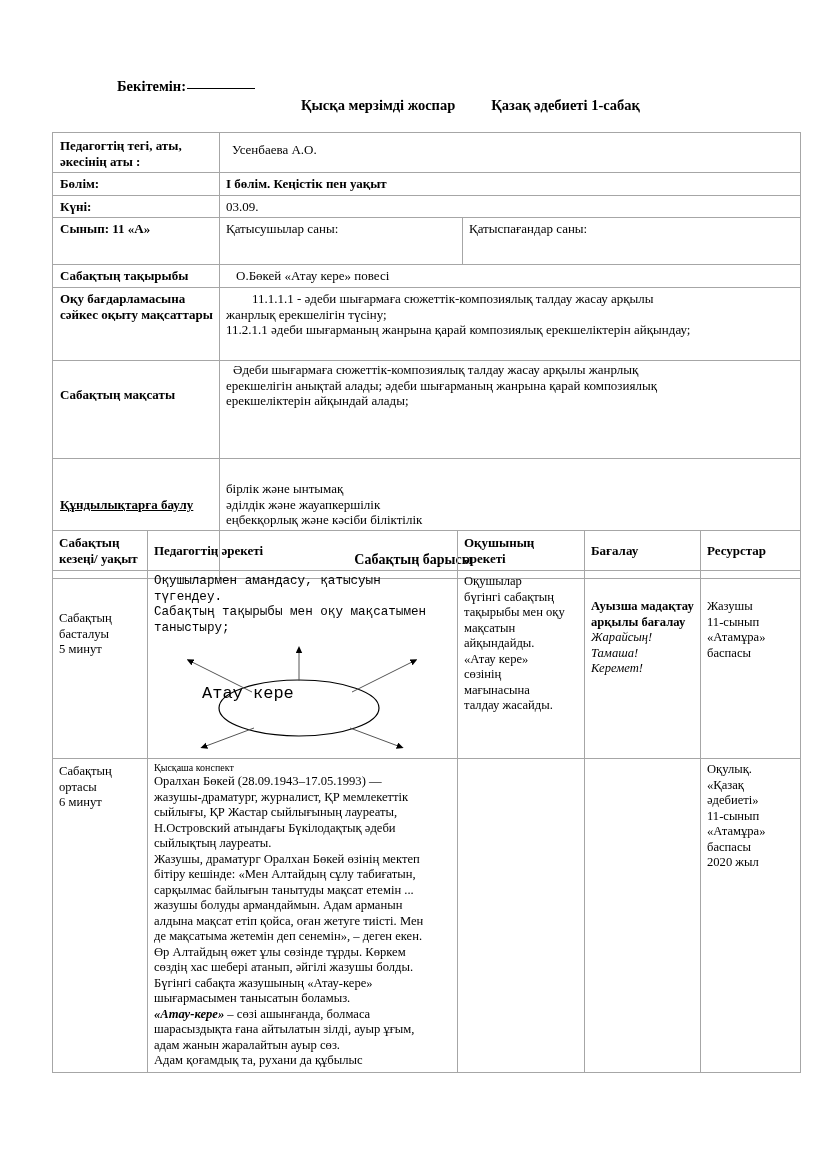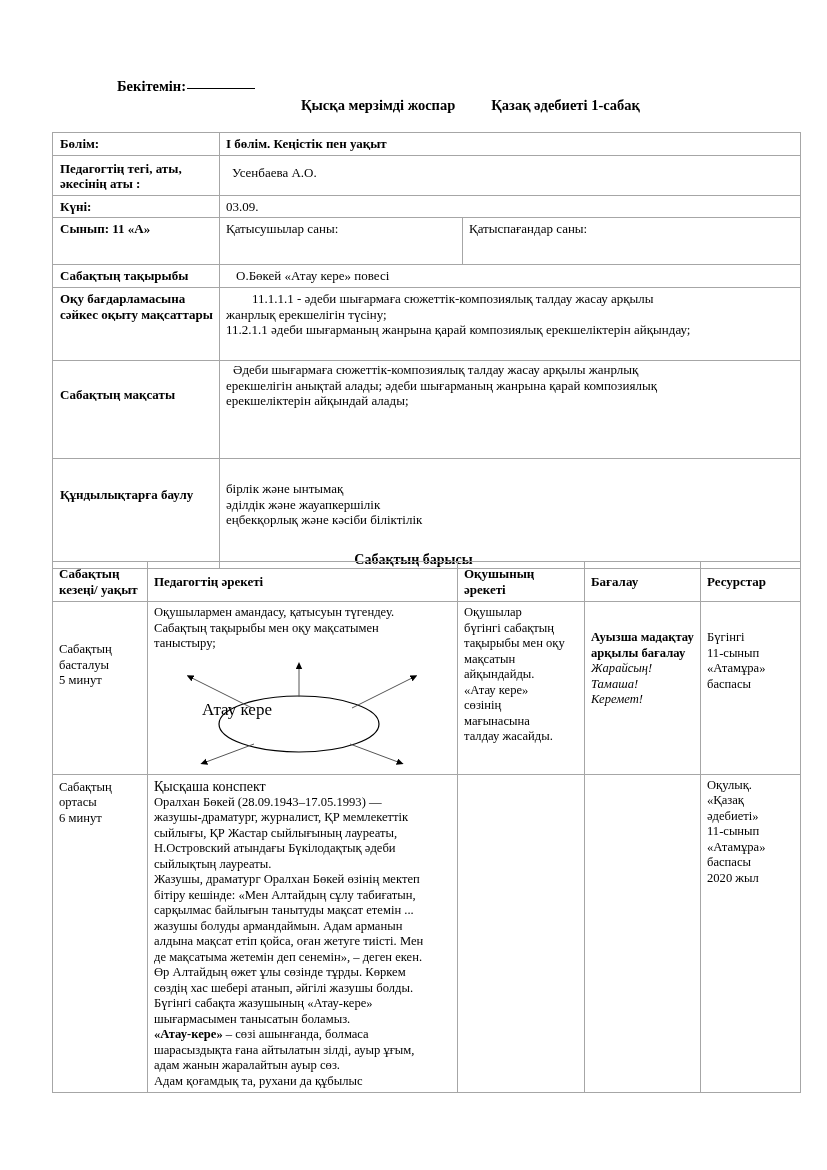--- a/index.html
+++ b/index.html
@@ -88,21 +88,21 @@
     text-align: center;
     font-size: 14px;
     font-weight: bold;
     margin-top: 41px;
   }
 
   
   #progress-table {
     position: absolute;
     left: 52px;
-    top: 561px;
+    top: 530px;
     width: 748px;
   }
   #progress-table td {
     font-size: 12.6px;
     line-height: 1.23;
   }
   #progress-table th {
     border: 1px solid #a6a6a6;
     font-size: 13px;
     font-weight: bold;
@@ -111,28 +111,28 @@
     padding: 4px 5px 4px 6px;
     line-height: 1.2;
   }
   .stage-cell {
     font-size: 13.2px;
     line-height: 1.35;
     padding-top: 40px !important;
     margin-left: 31px;
   }
   .stage-cell.second { padding-top: 5px !important; }
-  .teacher-cell { font-size: 13.2px; line-height: 1.3; }
+  .teacher-cell { font-size: 13.2px; line-height: 1.3; font-family: Liberation Mono, monospace; }
   .pupil-cell { font-size: 13.2px; line-height: 1.32; }
   .assess-cell { font-size: 13.4px; line-height: 1.3; }
   .res-cell { font-size: 13.2px; line-height: 1.32; }
   .assess-cell .ital { font-style: italic; }
-  .note-head { font-size: 14px; }
+  .note-head { font-size: 10px; }
   .conspect { font-size: 12.7px; line-height: 1.27; }
-  .conspect .bi { font-weight: bold; }
+  .conspect .bi { font-weight: bold; font-style: italic; }
   .pad-top-cell { padding-top: 28px !important; }
   .oval-wrap {
     position: relative;
     width: 290px;
     height: 115px;
     margin-top: 4px;
   }
   svg.oval-svg { display: block; }
   .oval-label {
     position: absolute;
@@ -156,26 +156,26 @@
   </div>
 
   <table class="doc" id="info-table">
     <colgroup>
       <col style="width:167px">
       <col style="width:243px">
       <col style="width:338px">
     </colgroup>
     <tbody>
       <tr>
+        <td class="label-cell" style="padding-top:5px;">Педагогтің тегі, аты, әкесінің аты :</td>
+        <td colspan="2" style="padding-top:9px;padding-left:12px;">Усенбаева А.О.</td>
+      </tr>
+      <tr>
         <td class="label-cell">Бөлім:</td>
         <td colspan="2" class="b">I бөлім. Кеңістік пен уақыт</td>
-      </tr>
-      <tr>
-        <td class="label-cell" style="padding-top:5px;">Педагогтің тегі, аты, әкесінің аты :</td>
-        <td colspan="2" style="padding-top:9px;padding-left:12px;">Усенбаева А.О.</td>
       </tr>
       <tr>
         <td class="label-cell">Күні:</td>
         <td colspan="2">03.09.</td>
       </tr>
       <tr>
         <td class="label-cell" style="height:40px;">Сынып:  11 «А»</td>
         <td>Қатысушылар саны:</td>
         <td>Қатыспағандар саны:</td>
       </tr>
@@ -195,21 +195,21 @@
       </tr>
       <tr>
         <td class="label-cell" style="height:68px;padding-top:26px;">Сабақтың мақсаты</td>
         <td colspan="2" style="padding-top:1px;">
           <div style="text-indent:7px;">Әдеби шығармаға сюжеттік-композиялық талдау жасау арқылы жанрлық</div>
           <div>ерекшелігін  анықтай алады; әдеби шығарманың жанрына қарай композиялық</div>
           <div>ерекшеліктерін айқындай алады;</div>
         </td>
       </tr>
       <tr>
-        <td class="label-cell" style="height:78px;padding-top:28px;">Құндылықтарға баулу</td>
+        <td class="label-cell" style="height:78px;padding-top:38px;text-decoration:underline;">Құндылықтарға баулу</td>
         <td colspan="2" style="padding-top:22px;">
           <div>бірлік және ынтымақ</div>
           <div>әділдік және жауапкершілік</div>
           <div> еңбекқорлық және кәсіби біліктілік</div>
         </td>
       </tr>
     </tbody>
   </table>
 
   <div class="progress-caption">Сабақтың барысы</div>
@@ -277,21 +277,21 @@
           <div>мағынасына</div>
           <div>талдау жасайды.</div>
         </td>
         <td class="assess-cell pad-top-cell">
           <div class="b">Ауызша мадақтау арқылы бағалау</div>
           <div class="ital">Жарайсың!</div>
           <div class="ital">Тамаша!</div>
           <div class="ital">Керемет!</div>
         </td>
         <td class="res-cell pad-top-cell">
-          <div> Бүгінгі</div>
+          <div> Жазушы</div>
           <div>11-сынып</div>
           <div>«Атамұра»</div>
           <div>баспасы</div>
         </td>
       </tr>
 
       <tr>
         <td class="stage-cell second">
           <div>Сабақтың</div>
           <div>ортасы</div>

